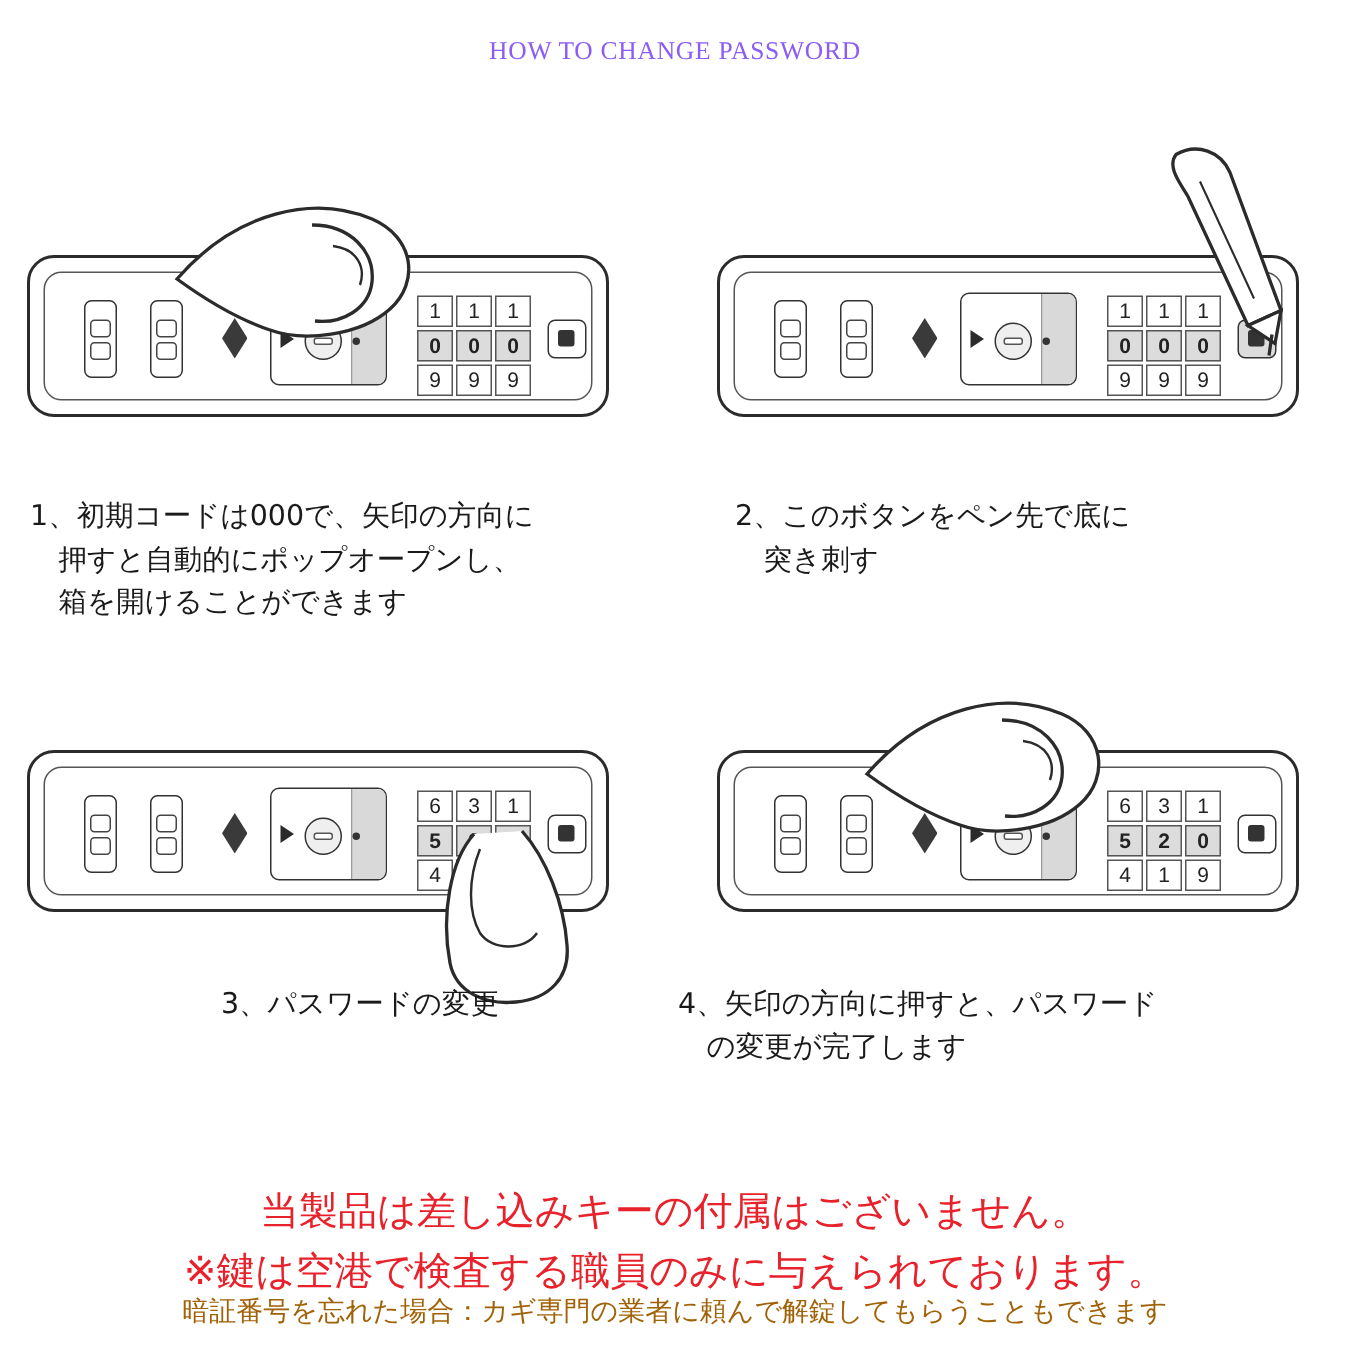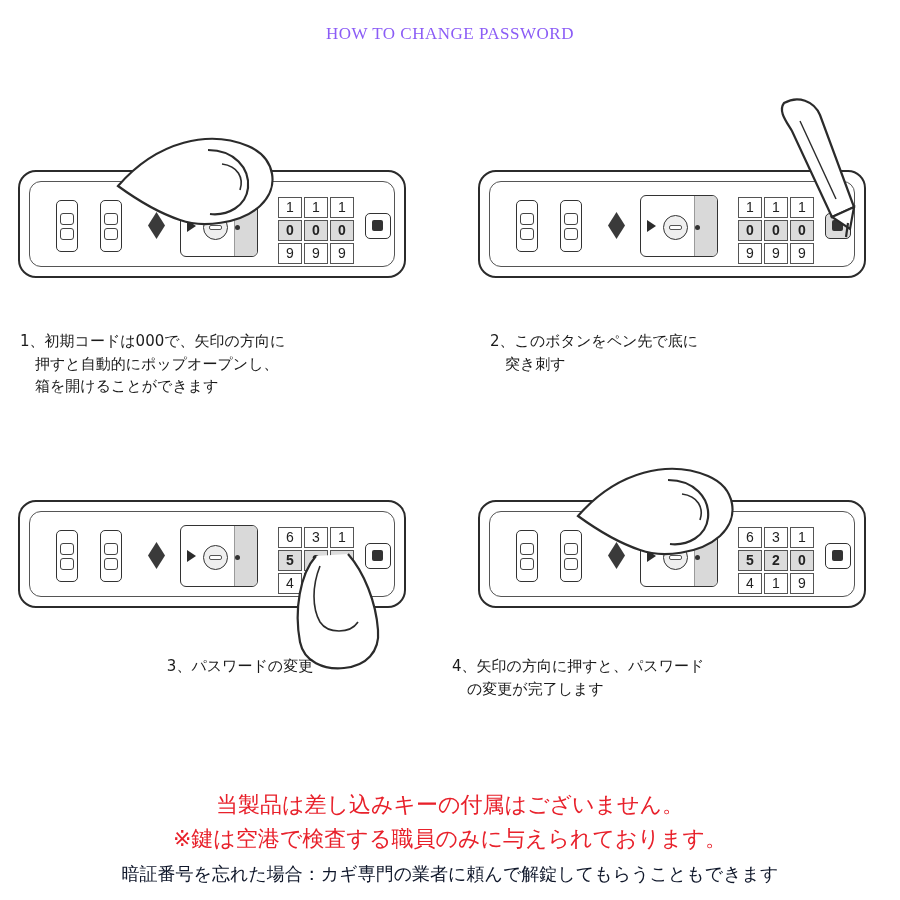--- a/index.html
+++ b/index.html
@@ -221,47 +221,47 @@
   }
 
   
   .finger {
     position: absolute;
     pointer-events: none;
   }
   .caption {
     position: absolute;
     font-family: "DejaVu Sans", sans-serif;
-    font-size: 15px;
+    font-size: 19px;
     line-height: 1.5;
     color: #1a1a1a;
     white-space: pre-line;
   }
   .caption.center {
     text-align: center;
   }
 
   
   .note-red {
     position: absolute;
     left: 0;
     width: 900px;
     text-align: center;
     color: #e8212b;
     font-family: "DejaVu Sans", sans-serif;
-    font-size: 22px;
+    font-size: 26px;
     line-height: 1.55;
     white-space: pre-line;
   }
   .note-black {
     position: absolute;
     left: 0;
     width: 900px;
     text-align: center;
-    color: #0f172a;
+    color: #a16207;
     font-family: "DejaVu Sans", sans-serif;
     font-size: 18px;
   }
 </style>
 </head>
 <body>
 
 <div class="header">
   <div class="title-en">HOW TO CHANGE PASSWORD</div>
 </div>

